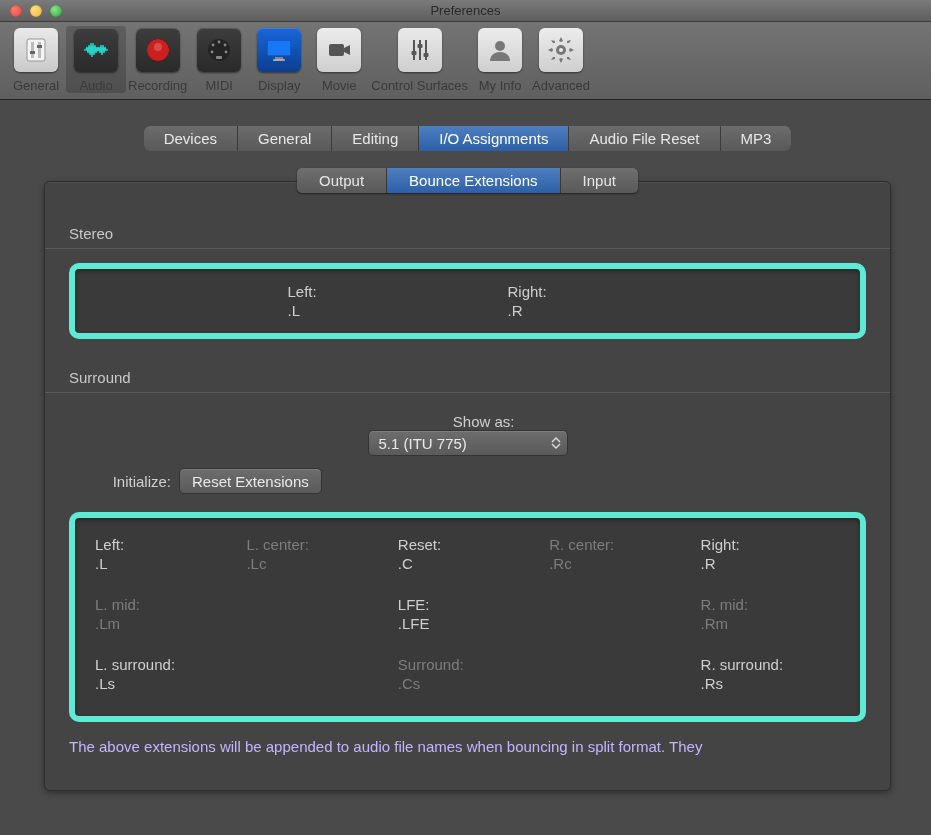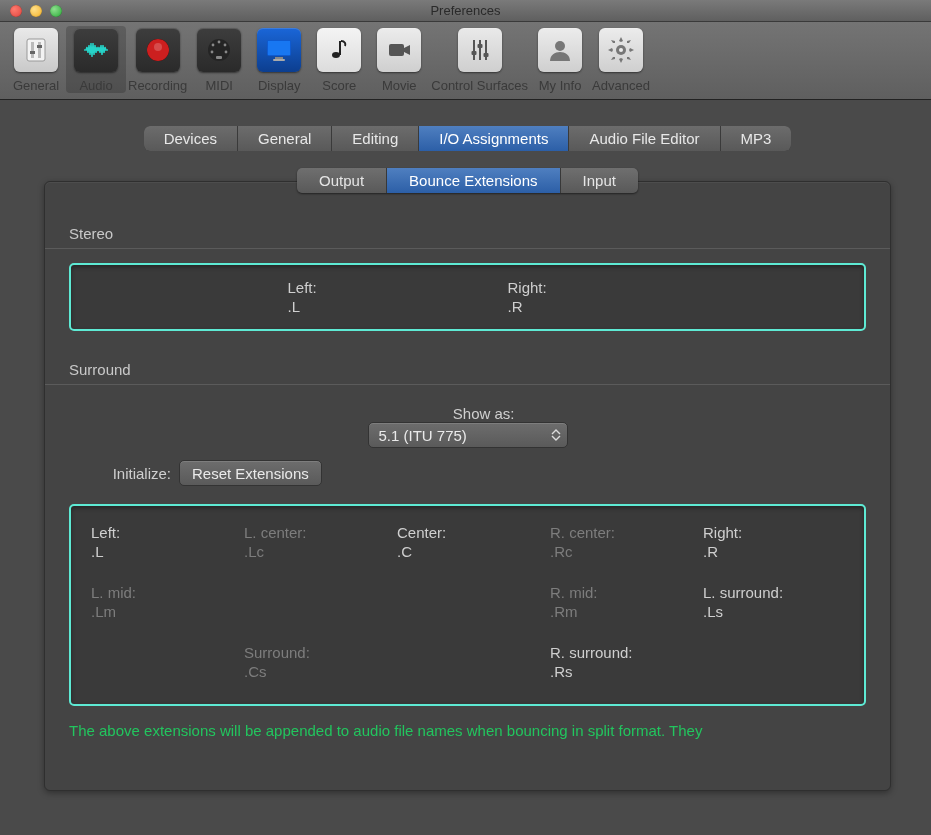--- a/index.html
+++ b/index.html
@@ -97,22 +97,22 @@
   .pad { padding: 10px 24px 0 24px; }
 
   .section-h {
     font-size:15px; color:#c9c9c9; padding:8px 0 6px 0;
   }
   .rule { height:1px; background:#5b5b5b; margin:0 -24px 0 -24px; }
 
   .well {
     margin-top:14px;
     background:#3a3a3a;
-    border:2px solid #5eead4;
-    border-radius:5px;
+    border:6px solid #5eead4;
+    border-radius:10px;
     box-shadow: inset 0 2px 4px rgba(0,0,0,.4);
     padding:14px 20px;
   }
   .stereo-row { display:flex; justify-content:center; gap:80px;}
   .field { display:flex; flex-direction:column; gap:2px; width:140px;}
   .field .lab { color:#cfcfcf; font-size:15px;}
   .field .val { color:#cfcfcf; font-size:15px;}
 
   .surround-controls { margin-top:22px; }
   .form-row { display:flex; align-items:center; margin:12px 0 8px 0;}
@@ -142,21 +142,21 @@
     gap:24px 12px;
   }
   .cell { display:flex; flex-direction:column; gap:2px;}
   .cell .lab{ font-size:15px;}
   .cell .val{ font-size:15px;}
   .cell.dim .lab, .cell.dim .val { color:#7d7d7d; }
   .cell .lab, .cell .val { color:#cfcfcf; }
 
   .footnote {
     padding: 16px 24px 0 24px;
-    color:#22c55e; font-size:15px;
+    color:#c4b5fd; font-size:15px;
   }
 
   
   .tb-icon svg { width:34px; height:34px; }
 </style>
 </head>
 <body>
 
 <div class="titlebar">
   <div class="traffic">
@@ -227,30 +227,20 @@
       <svg viewBox="0 0 34 34">
           <rect x="5" y="7" width="24" height="16" rx="2" fill="#0e5ad0"></rect>
           <rect x="6" y="8" width="22" height="14" fill="#1877f2"></rect>
           <rect x="13" y="24" width="8" height="2" fill="#888"></rect>
           <rect x="11" y="26" width="12" height="2" rx="1" fill="#aaa"></rect>
         </svg>
     </div>
     <div class="tb-label">Display</div>
   </div>
 
-  <div class="tb-item">
-    <div class="tb-icon" style="background:linear-gradient(#f4f4f4,#dcdcdc);">
-      <svg viewBox="0 0 34 34">
-          <ellipse cx="14" cy="22" rx="4" ry="3" fill="#222"></ellipse>
-          <rect x="17" y="8" width="2" height="14" fill="#222"></rect>
-          <path d="M19 8c4 0 5 3 4 5" stroke="#222" fill="none" stroke-width="2"></path>
-        </svg>
-    </div>
-    <div class="tb-label">Score</div>
-  </div>
 
   <div class="tb-item">
     <div class="tb-icon" style="background:linear-gradient(#ececec,#cfcfcf);">
       <svg viewBox="0 0 34 34">
           <rect x="7" y="11" width="15" height="12" rx="2" fill="#555"></rect>
           <path d="M22 15l6-3v10l-6-3z" fill="#555"></path>
         </svg>
     </div>
     <div class="tb-label">Movie</div>
   </div>
@@ -309,21 +299,21 @@
 </div>
 
 <div class="main">
 
   <div class="seg1">
     <div class="seg1-inner">
       <div class="seg1-btn">Devices</div>
       <div class="seg1-btn">General</div>
       <div class="seg1-btn">Editing</div>
       <div class="seg1-btn sel">I/O Assignments</div>
-      <div class="seg1-btn">Audio File Editor</div>
+      <div class="seg1-btn">Audio File Reset</div>
       <div class="seg1-btn">MP3</div>
     </div>
   </div>
 
   <div class="panel">
 
     <div class="seg2-wrap">
       <div class="seg2">
         <div class="seg2-btn">Output</div>
         <div class="seg2-btn sel">Bounce Extensions</div>
@@ -377,36 +367,40 @@
           <div class="surround-grid" id="surround-grid">
               <div class="cell">
                 <span class="lab">Left:</span>
                 <span class="val">.L</span>
               </div>
               <div class="cell dim">
                 <span class="lab">L. center:</span>
                 <span class="val">.Lc</span>
               </div>
               <div class="cell">
-                <span class="lab">Center:</span>
+                <span class="lab">Reset:</span>
                 <span class="val">.C</span>
               </div>
               <div class="cell dim">
                 <span class="lab">R. center:</span>
                 <span class="val">.Rc</span>
               </div>
               <div class="cell">
                 <span class="lab">Right:</span>
                 <span class="val">.R</span>
               </div>
               <div class="cell dim">
                 <span class="lab">L. mid:</span>
                 <span class="val">.Lm</span>
               </div>
               <div class="cell dim"></div>
+              <div class="cell">
+                <span class="lab">LFE:</span>
+                <span class="val">.LFE</span>
+              </div>
               <div class="cell dim"></div>
               <div class="cell dim">
                 <span class="lab">R. mid:</span>
                 <span class="val">.Rm</span>
               </div>
               <div class="cell">
                 <span class="lab">L. surround:</span>
                 <span class="val">.Ls</span>
               </div>
               <div class="cell dim"></div>

